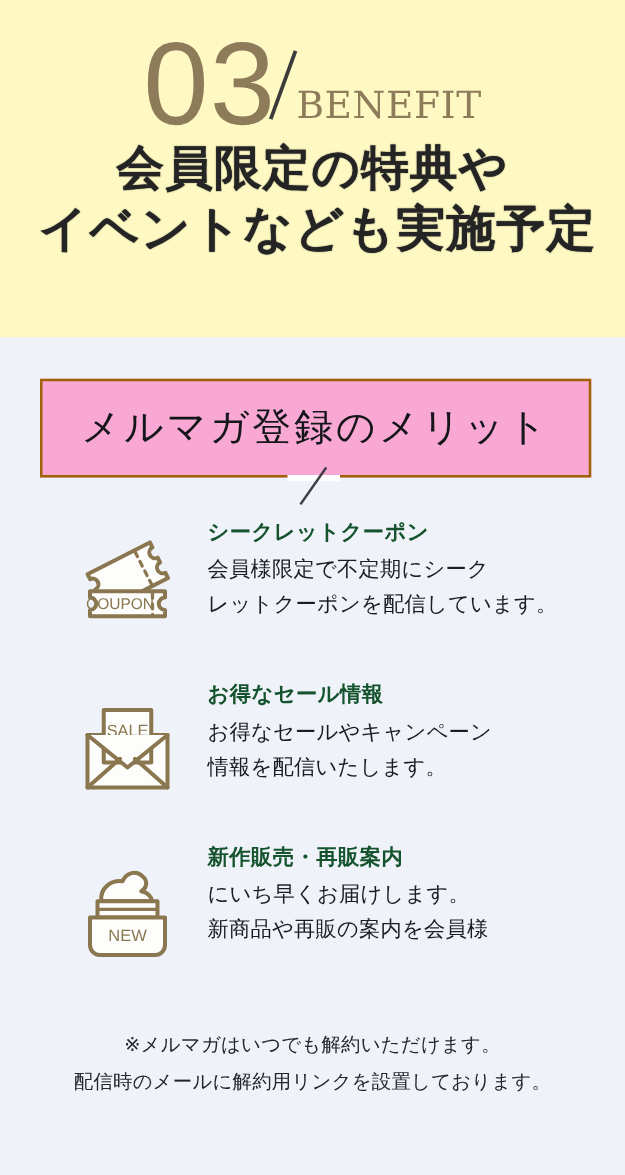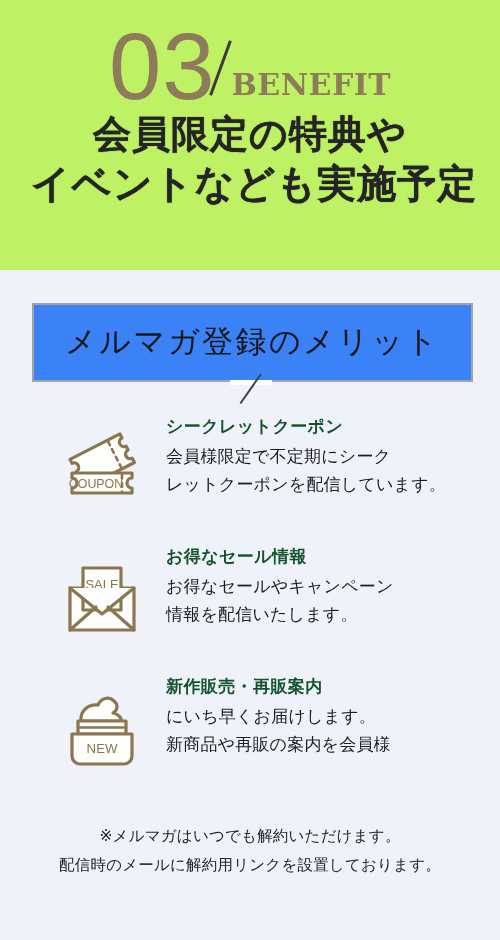--- a/index.html
+++ b/index.html
@@ -11,21 +11,21 @@
     font-family:"Liberation Sans", sans-serif;
     background:#eff2f8;
     overflow:hidden;
   }
 
   
   .hero {
     position:relative;
     width:500px;
     height:270px;
-    background:#bef264;
+    background:#fef9c3;
     overflow:hidden;
   }
 
   .hero-num-row {
     position:absolute;
     top:2px; left:0; right:0;
     height:102px;
     display:flex;
     align-items:flex-end;
     justify-content:center;
@@ -46,21 +46,21 @@
     height:58px;
     background:#3b3b3b;
     transform:rotate(20deg);
     margin:0 9px 5px 4px;
     position:relative;
     top:-2px;
   }
   .hero-benefit {
     font-family:"DejaVu Serif", serif;
     font-size:30px;
-    font-weight:700;
+    font-weight:400;
     letter-spacing:0.5px;
     color:#8e7b5a;
     position:relative;
     top:-2px;
   }
 
   .hero-head {
     position:absolute;
     top:110px; left:0; right:0;
     text-align:center;
@@ -86,22 +86,22 @@
   .bubble-wrap {
     position:absolute;
     left:32px;
     top:33px;
     width:441px;
     height:79px;
   }
   .bubble {
     position:absolute;
     inset:0;
-    background:#3b82f6;
-    border:2px solid #a3a3a3;
+    background:#f9a8d4;
+    border:2px solid #a16207;
     display:flex;
     align-items:center;
     justify-content:center;
     text-align:right;
   }
   .bubble-title {
     font-family:"DejaVu Serif", serif;
     font-size:31px;
     letter-spacing:2.5px;
     color:#14161a;

